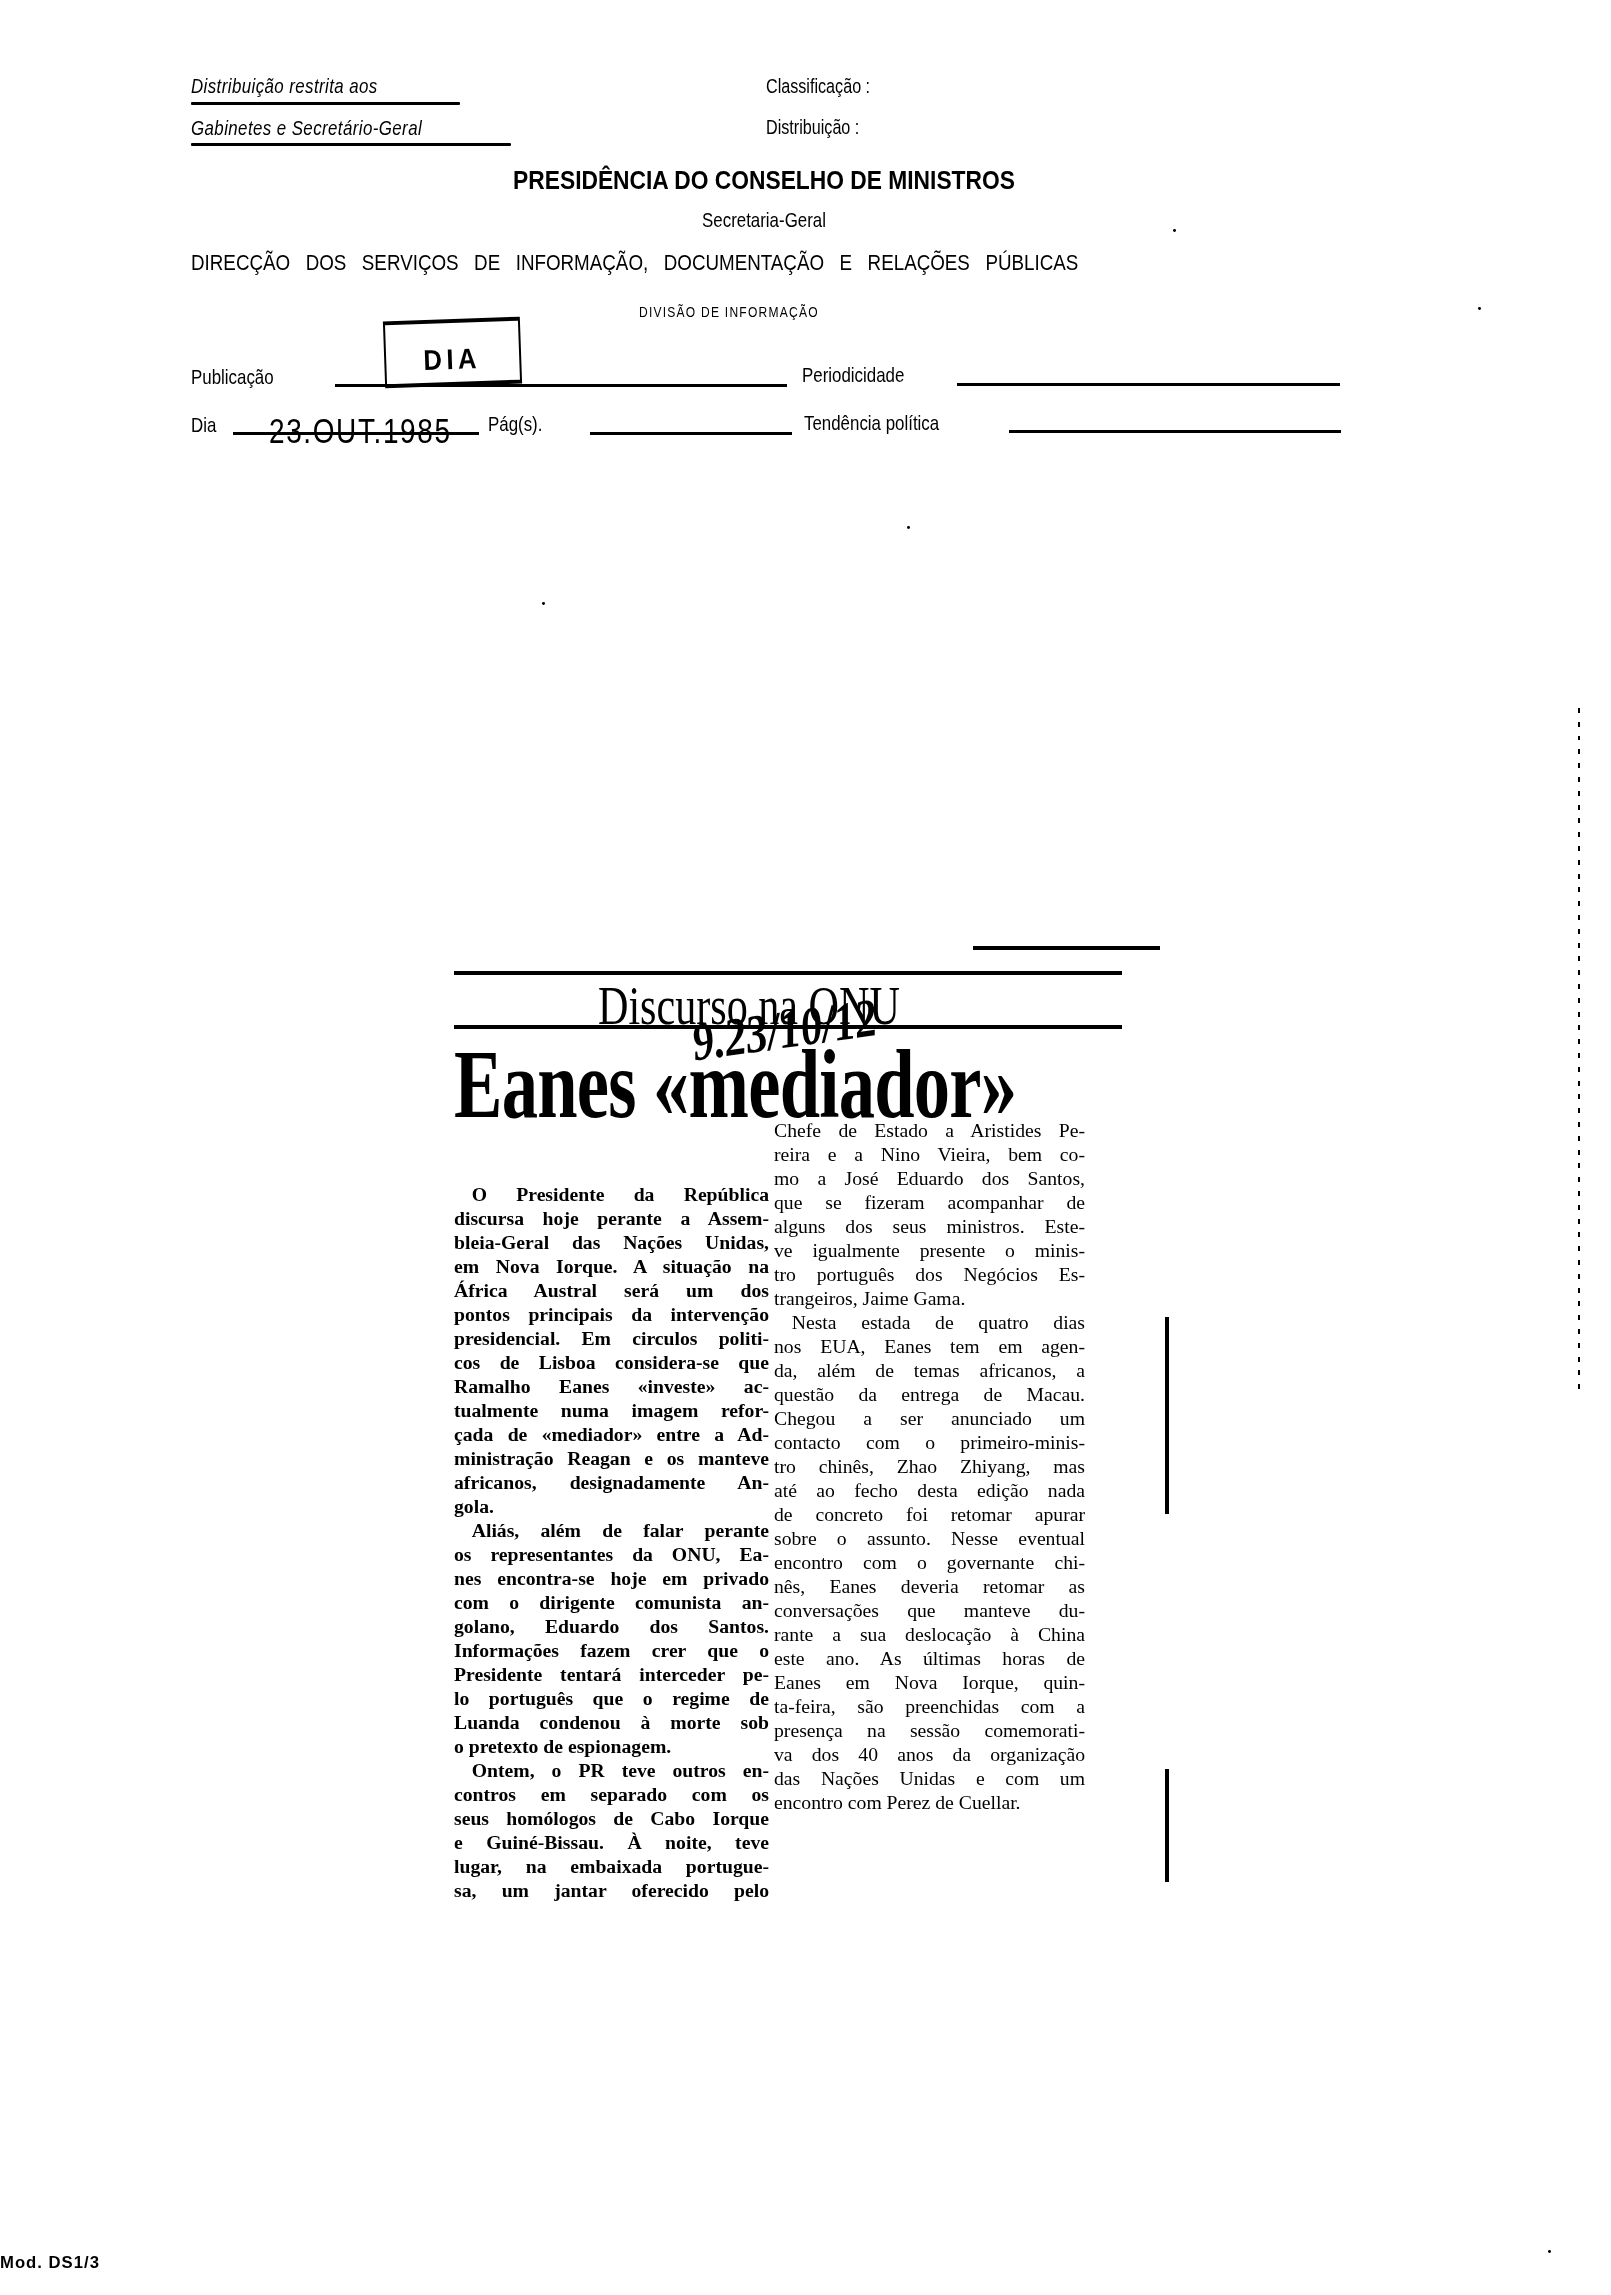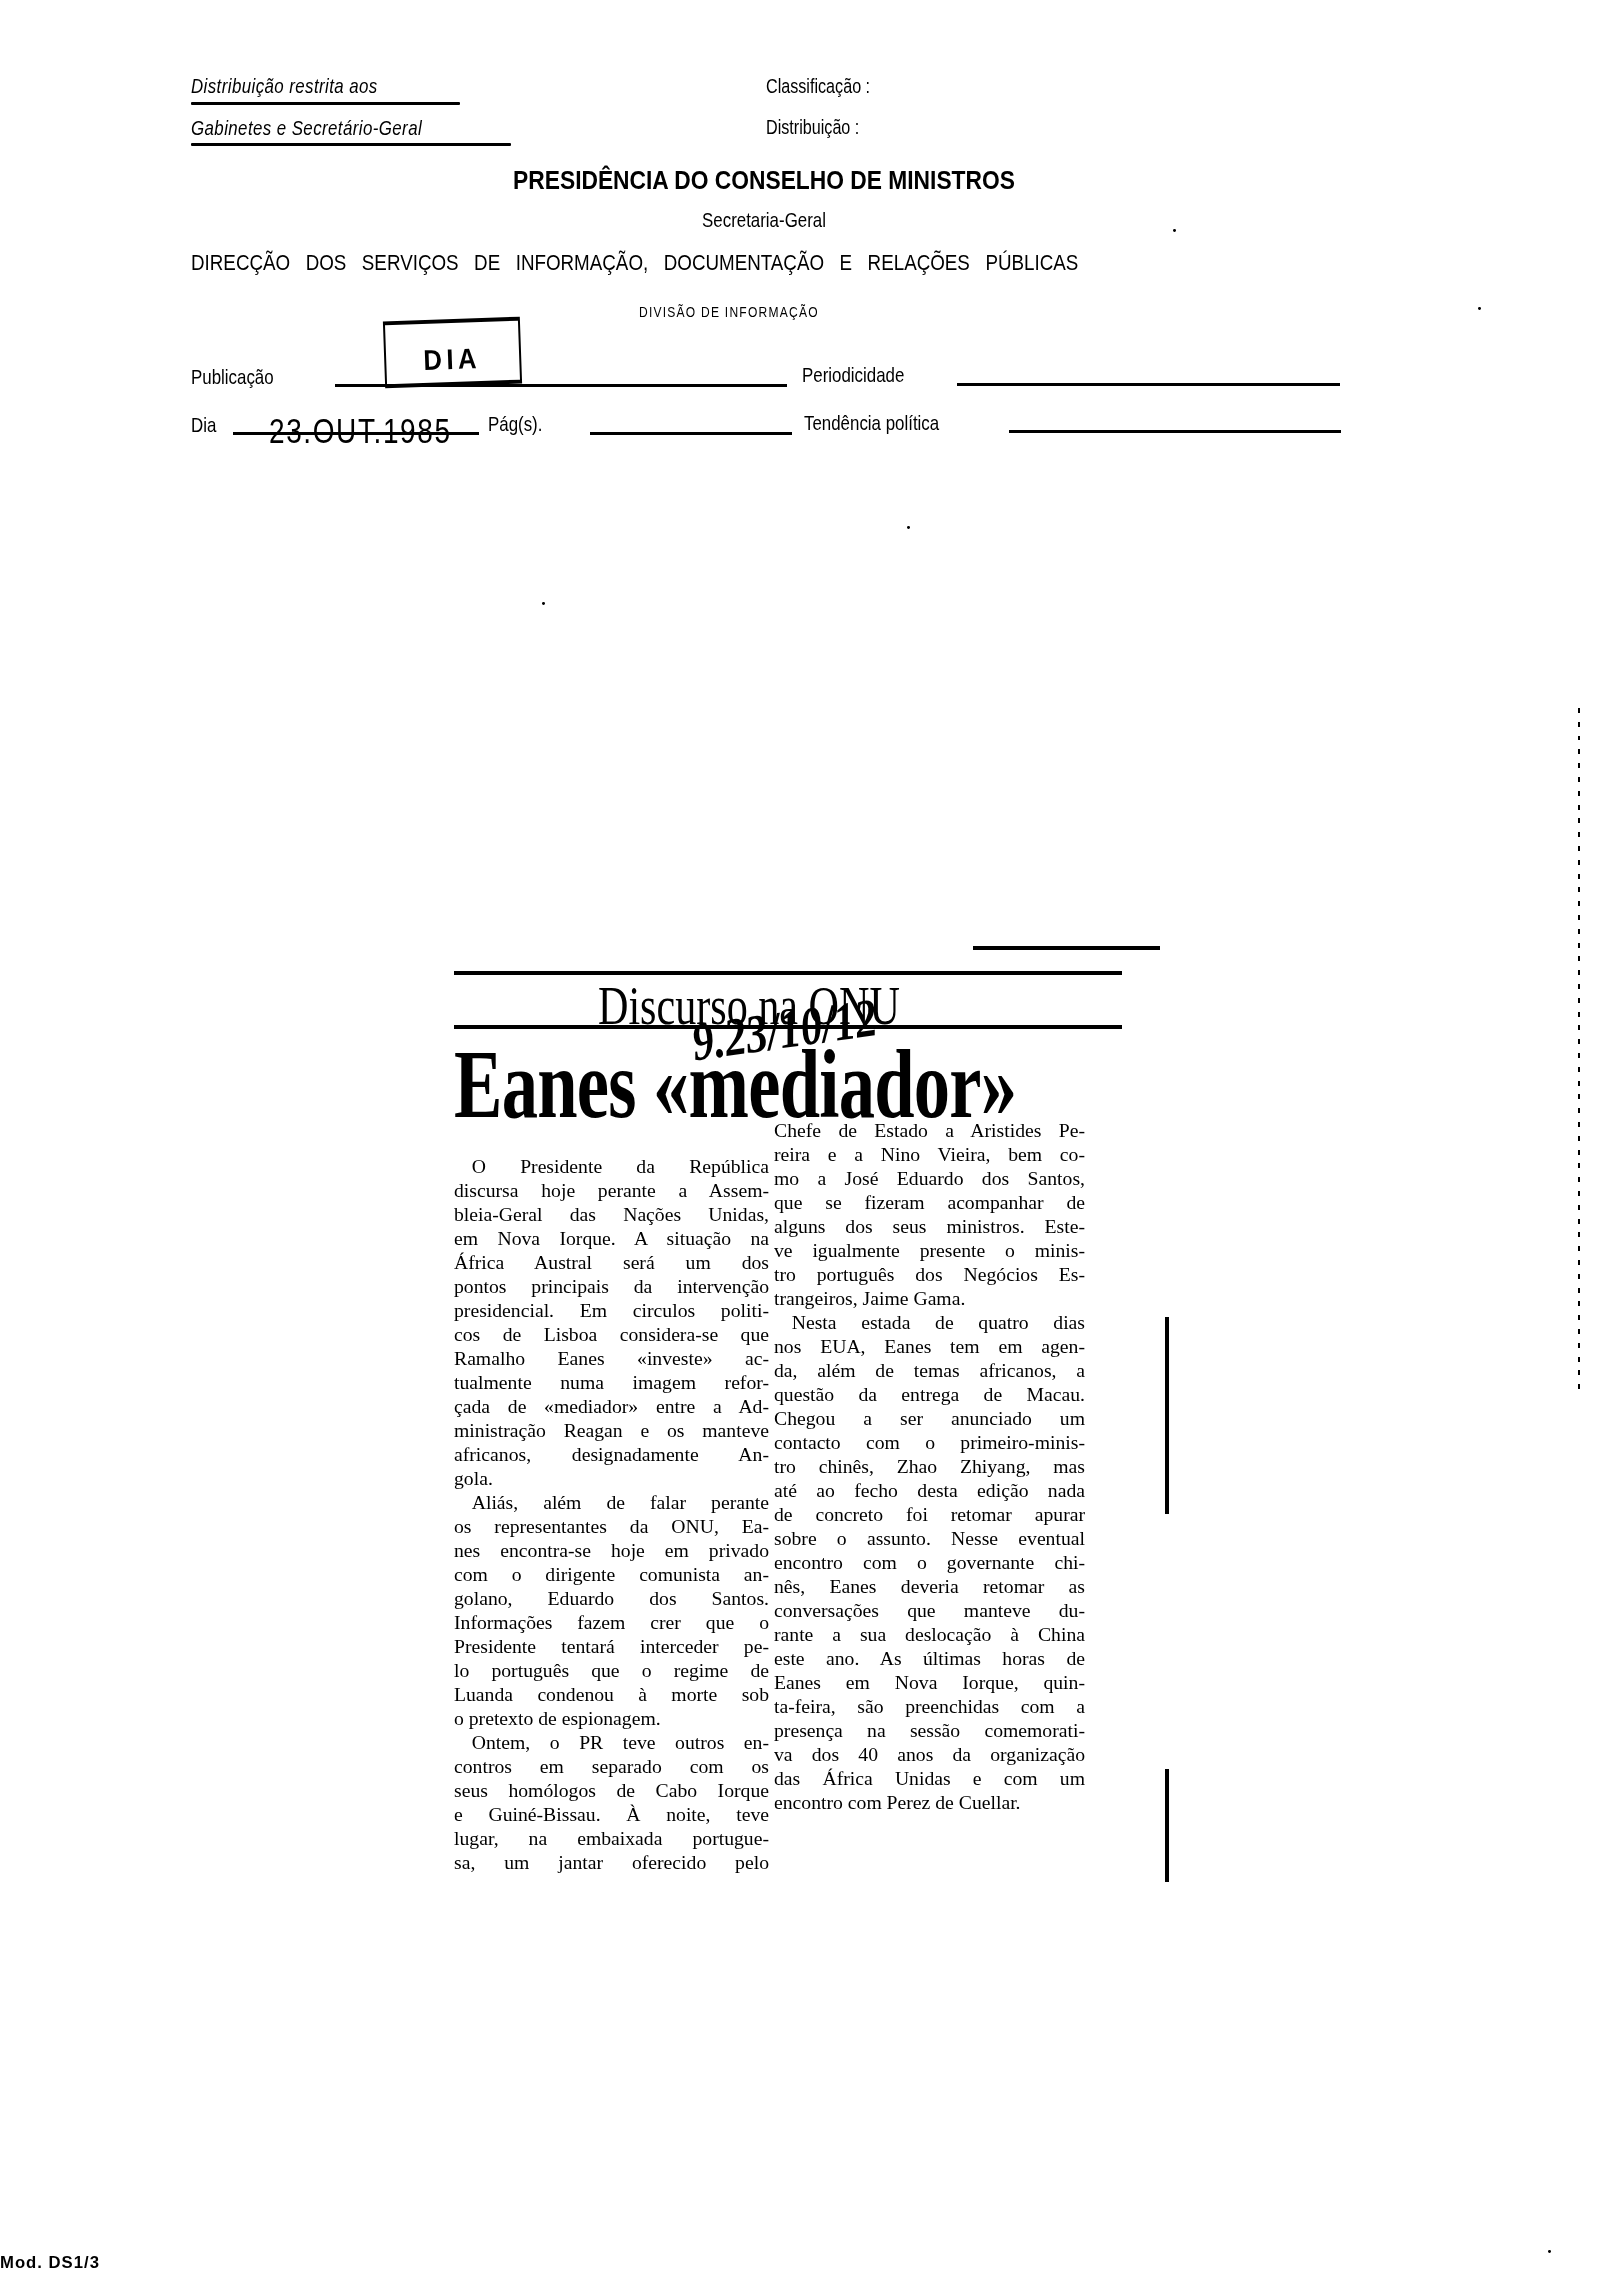--- a/index.html
+++ b/index.html
@@ -63,21 +63,21 @@
 <div class="line" style="left:1009px;top:430px;width:332px;"></div>
 
 <div>
   <div class="rule" style="left:973px;top:946px;width:187px;height:3.9px;"></div>
   <div class="rule" style="left:454px;top:971px;width:668px;height:3.9px;"></div>
   <div class="abs kicker" style="left:598px;top:975px;">Discurso na ONU</div>
   <div class="rule" style="left:454px;top:1025px;width:668px;height:3.9px;"></div>
   <div class="abs headline" style="left:454px;top:1028px;">Eanes «mediador»</div>
   <div class="abs hand" style="left:688px;top:1012px;">9.23/10/12</div>
 
-  <div class="col" id="left-col" style="left:454px;top:1154px;width:315px;">
+  <div class="col" id="left-col" style="left:454px;top:1182px;width:315px;font-weight:bold;">
       <span class="ln ind">O Presidente da República</span>
       <span class="ln">discursa hoje perante a Assem-</span>
       <span class="ln">bleia-Geral das Nações Unidas,</span>
       <span class="ln">em Nova Iorque. A situação na</span>
       <span class="ln">África Austral será um dos</span>
       <span class="ln">pontos principais da intervenção</span>
       <span class="ln">presidencial. Em circulos politi-</span>
       <span class="ln">cos de Lisboa considera-se que</span>
       <span class="ln">Ramalho Eanes «investe» ac-</span>
       <span class="ln">tualmente numa imagem refor-</span>
@@ -123,21 +123,21 @@
       <span class="ln">sobre o assunto. Nesse eventual</span>
       <span class="ln">encontro com o governante chi-</span>
       <span class="ln">nês, Eanes deveria retomar as</span>
       <span class="ln">conversações que manteve du-</span>
       <span class="ln">rante a sua deslocação à China</span>
       <span class="ln">este ano. As últimas horas de</span>
       <span class="ln">Eanes em Nova Iorque, quin-</span>
       <span class="ln">ta-feira, são preenchidas com a</span>
       <span class="ln">presença na sessão comemorati-</span>
       <span class="ln">va dos 40 anos da organização</span>
-      <span class="ln">das África Unidas e com um</span>
+      <span class="ln">das Nações Unidas e com um</span>
       <span class="ln last">encontro com Perez de Cuellar.</span>
     </div>
 
   <div class="vbar" style="left:1165px;top:1317px;height:197px;"></div>
   <div class="vbar" style="left:1165px;top:1769px;height:113px;"></div>
 </div>
 
 <div class="dash-margin" style="left:1578px;top:708px;height:688px;"></div>
 <div class="speck" style="left:907px;top:526px;"></div>
 <div class="speck" style="left:542px;top:602px;"></div>

